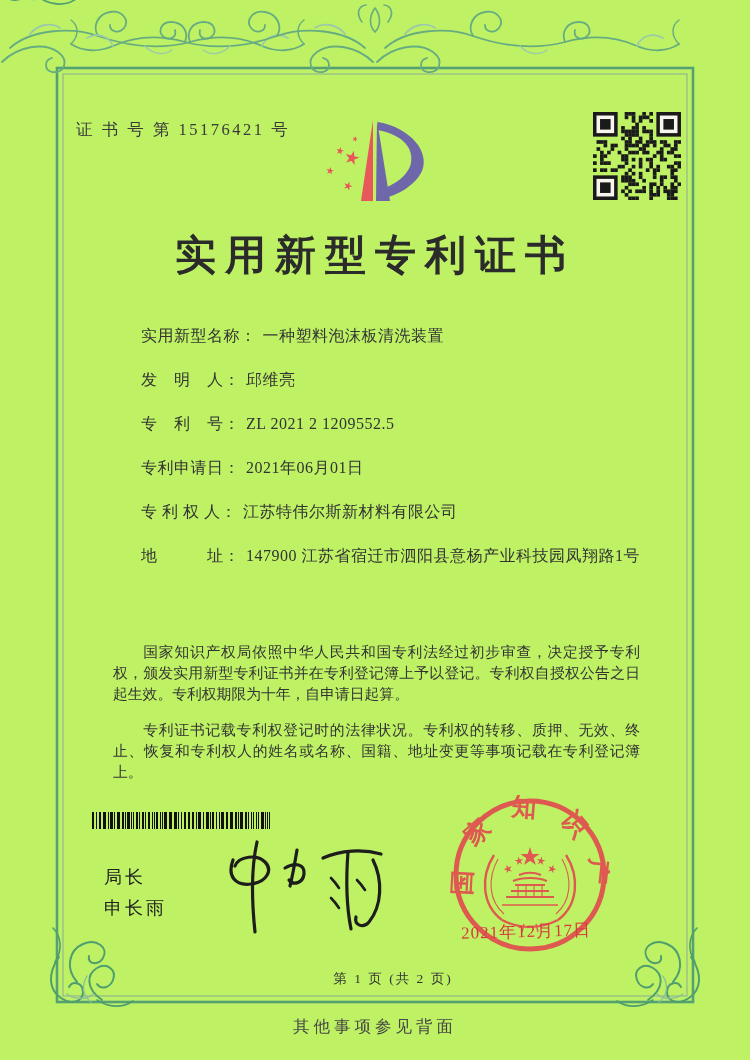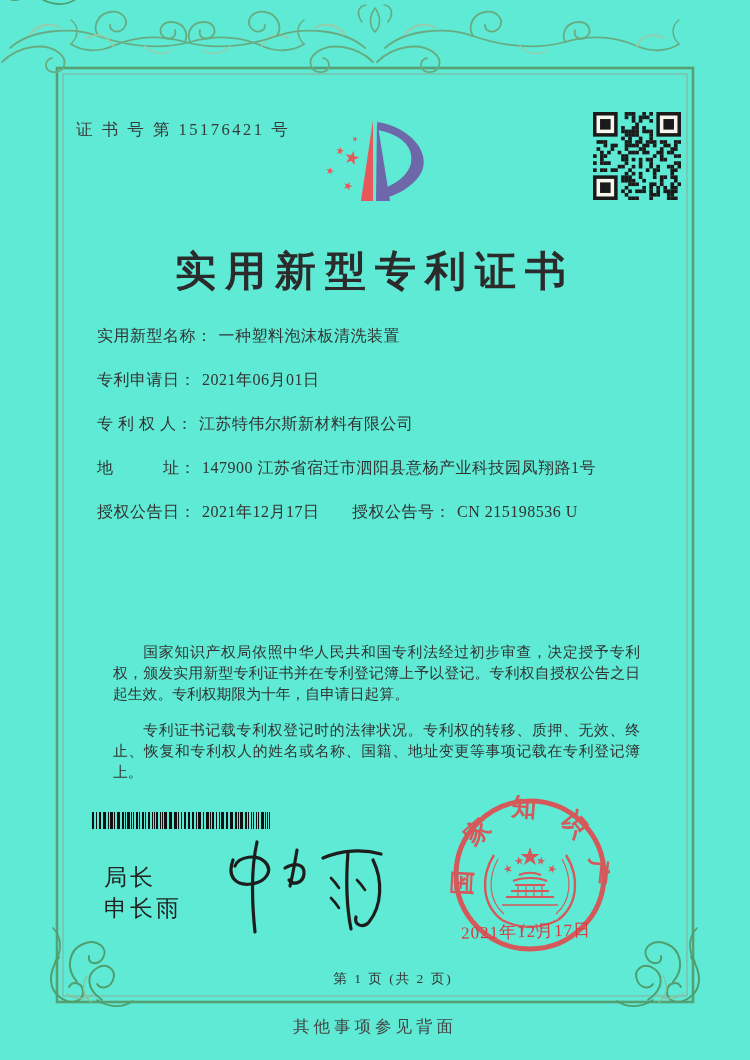--- a/index.html
+++ b/index.html
@@ -1,37 +1,37 @@
 <!DOCTYPE html>
 <html><head>
 <meta charset="utf-8">
 <style>
   html,body{margin:0;padding:0;background:#e9e9e4;}
   .page{
     position:relative;width:750px;height:1060px;margin:0 auto;
-    background:#5eead4;overflow:hidden;
+    background:#bef264;overflow:hidden;
     font-family:"Liberation Serif","DejaVu Serif",serif;color:#333;
   }
   .abs{position:absolute;}
   .border-layer{position:absolute;left:0;top:0;width:750px;height:1060px;pointer-events:none;}
   .cert-no{left:76px;top:119px;font-size:16.5px;letter-spacing:2.5px;color:#3a3a3a;}
   .logo{left:316px;top:108px;width:120px;height:104px;}
   .qr{left:593px;top:112px;width:88px;height:88px;}
-  .title{left:0;top:244px;width:750px;margin:0;text-align:center;
+  .title{left:0;top:228px;width:750px;margin:0;text-align:center;
     font-size:41px;font-weight:bold;letter-spacing:9px;color:#2b2b2b;}
   .fields{left:97px;top:327px;width:560px;font-size:16px;color:#333;}
-  .frow{position:relative;line-height:18px;margin-bottom:26px;white-space:nowrap;}
+  .frow{position:relative;line-height:18px;margin-bottom:26px;white-space:nowrap;margin-left:44px;}
   .flabel{letter-spacing:.5px;}
   .fvalue{padding-left:6px;letter-spacing:.5px;}
   .pair2{position:absolute;left:255px;top:0;}
   .paras{left:97px;top:626px;width:559px;font-size:14.8px;line-height:20.8px;
     text-align:justify;color:#333;}
   .paras p{margin:16px;text-indent:2.05em;}
   .barcode{left:92px;top:812px;width:182px;height:17px;}
-  .director{left:104px;top:862px;font-size:23px;line-height:31px;letter-spacing:3px;color:#222;}
+  .director{left:104px;top:862px;font-size:18px;line-height:31px;letter-spacing:3px;color:#222;}
   .sig{left:205px;top:836px;width:196px;height:102px;}
   .seal{left:450px;top:795px;width:160px;height:160px;opacity:.9;}
   .seal-date{left:461px;top:920px;font-size:17px;color:#d8393f;letter-spacing:1px;transform:rotate(-1.5deg);}
   .page-num{left:0;top:970px;width:750px;text-align:center;font-size:13.5px;letter-spacing:2px;color:#333;padding-left:18px;}
   .back-note{left:0;top:1016px;width:750px;text-align:center;font-size:16.5px;letter-spacing:4px;color:#454545;}
 </style>
 </head>
 <body>
 
 <div class="page">
@@ -295,33 +295,33 @@
       <rect x="80.96" y="84.48" width="3.67" height="3.67" fill="#1a1a1a"></rect>
     </svg>
 
   <h1 class="abs title">实用新型专利证书</h1>
 
   <div class="abs fields">
     <div class="frow">
       <span class="flabel">实用新型名称：</span><span class="fvalue">一种塑料泡沫板清洗装置</span>
     </div>
     <div class="frow">
+      <span class="flabel">发　明　人：</span><span class="fvalue">邱维亮</span>
+    </div>
+    <div class="frow">
+      <span class="flabel">专　利　号：</span><span class="fvalue">ZL 2021 2 1209552.5</span>
+    </div>
+    <div class="frow">
       <span class="flabel">专利申请日：</span><span class="fvalue">2021年06月01日</span>
     </div>
     <div class="frow">
       <span class="flabel">专 利 权 人：</span><span class="fvalue">江苏特伟尔斯新材料有限公司</span>
     </div>
     <div class="frow">
       <span class="flabel">地　　　址：</span><span class="fvalue">147900 江苏省宿迁市泗阳县意杨产业科技园凤翔路1号</span>
-    </div>
-    <div class="frow">
-      <span class="flabel">授权公告日：</span><span class="fvalue">2021年12月17日</span>
-      <span class="pair2">
-        <span class="flabel">授权公告号：</span><span class="fvalue">CN 215198536 U</span>
-      </span>
     </div>
   </div>
 
   <div class="abs paras">
     <p>国家知识产权局依照中华人民共和国专利法经过初步审查，决定授予专利权，颁发实用新型专利证书并在专利登记簿上予以登记。专利权自授权公告之日起生效。专利权期限为十年，自申请日起算。</p>
     <p>专利证书记载专利权登记时的法律状况。专利权的转移、质押、无效、终止、恢复和专利权人的姓名或名称、国籍、地址变更等事项记载在专利登记簿上。</p>
   </div>
 
   <svg class="abs barcode" id="barcode" viewBox="0 0 182 17" preserveAspectRatio="none">
       <rect x="0" y="0" width="2" height="17" fill="#111"></rect>

